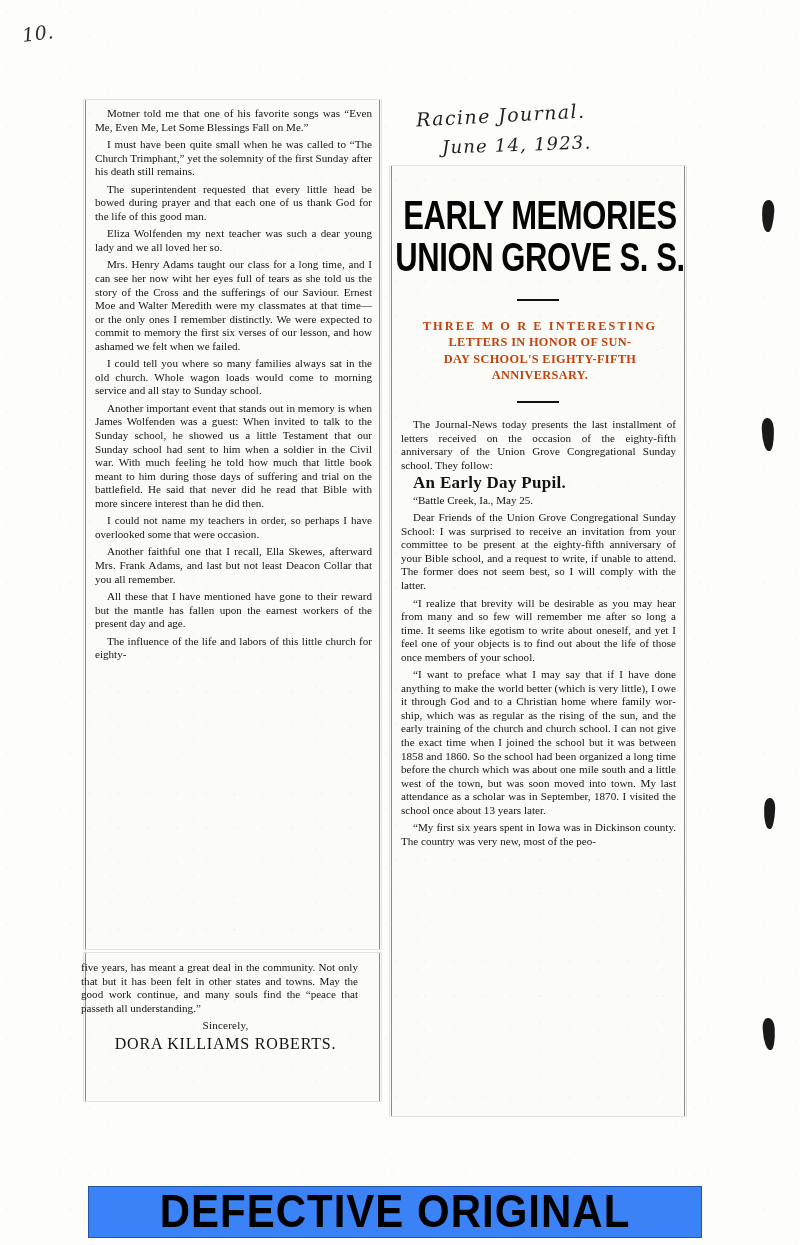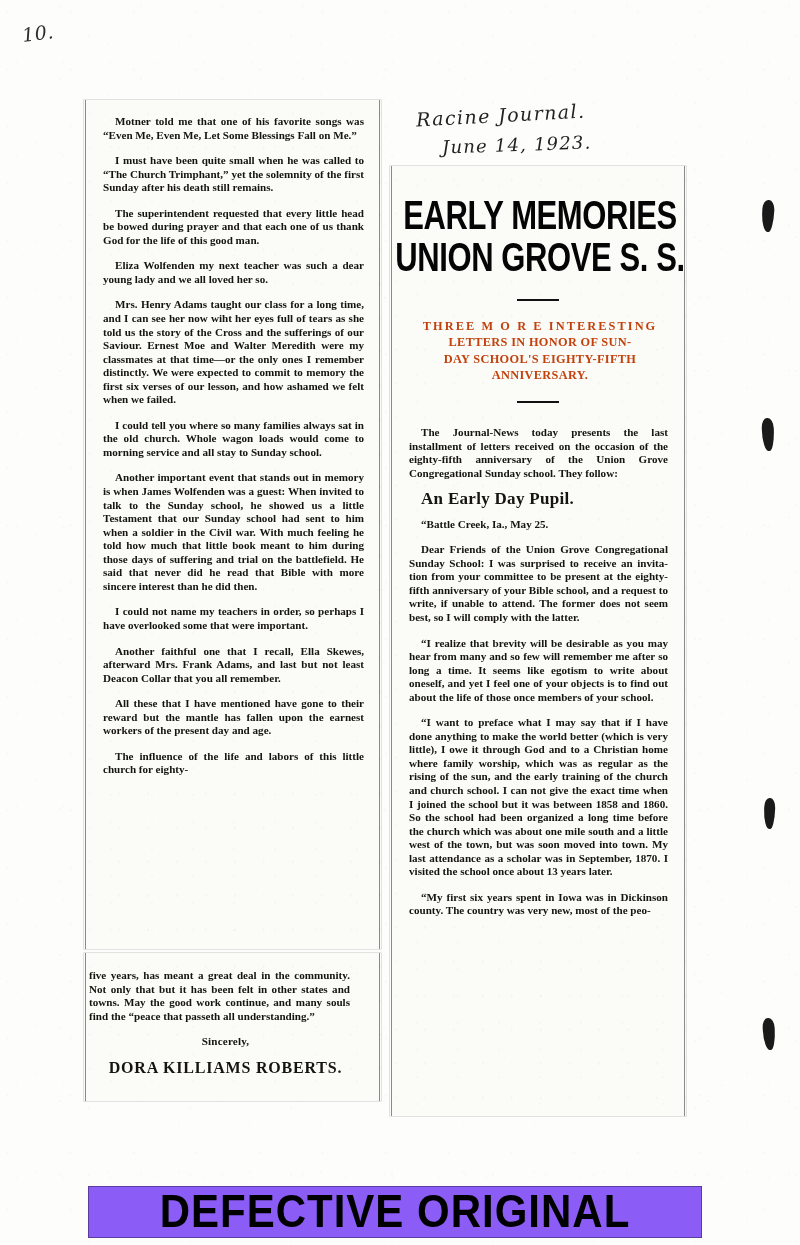--- a/index.html
+++ b/index.html
@@ -82,24 +82,23 @@
     position: absolute;
     font-family: "Liberation Serif", serif;
     font-size: 11.1px;
     line-height: 13.55px;
     color: #15140f;
     text-align: justify;
     text-justify: inter-word;
     -webkit-font-smoothing: none;
   }
   .col-body p {
-    margin: 12px;
+    margin: 4px;
     text-indent: 12px;
     hyphens: manual;
-    font-weight: bold;
   }
   .col-body p.noindent { text-indent: 0; }
 
   #left-text-top {
     left: 91px; top: 103px; width: 285px;
   }
   #left-text-bot {
     left: 77px; top: 957px; width: 285px;
   }
   #right-text {
@@ -206,21 +205,21 @@
   #smudge-3 { left: 764px; top: 798px; width: 11px; height: 31px; transform: rotate(2deg); }
   #smudge-4 { left: 763px; top: 1018px; width: 12px; height: 32px; transform: rotate(-3deg); }
 
   
   #stamp {
     position: absolute;
     left: 88px;
     top: 1186px;
     width: 612px;
     height: 50px;
-    background: #8b5cf6;
+    background: #3b82f6;
     border: 1px solid rgba(0,0,0,.35);
     display: flex;
     align-items: center;
     justify-content: center;
   }
   #stamp-text {
     font-family: "Liberation Sans", sans-serif;
     font-weight: bold;
     font-size: 42px;
     letter-spacing: 1px;
@@ -248,21 +247,21 @@
   </div>
 
   <div class="col-body" id="left-text-top">
     <p>Motner told me that one of his favorite songs was “Even Me, Even Me, Let Some Blessings Fall on Me.”</p>
     <p>I must have been quite small when he was called to “The Church Tri­mphant,” yet the solemnity of the first Sunday after his death still re­mains.</p>
     <p>The superintendent requested that every little head be bowed during prayer and that each one of us thank God for the life of this good man.</p>
     <p>Eliza Wolfenden my next teacher was such a dear young lady and we all loved her so.</p>
     <p>Mrs. Henry Adams taught our class for a long time, and I can see her now wiht her eyes full of tears as she told us the story of the Cross and the sufferings of our Saviour. Ernest Moe and Walter Meredith were my classmates at that time—or the only ones I remember distinct­ly. We were expected to commit to memory the first six verses of our lesson, and how ashamed we felt when we failed.</p>
     <p>I could tell you where so many families always sat in the old church. Whole wagon loads would come to morning service and all stay to Sun­day school.</p>
     <p>Another important event that stands out in memory is when James Wolfenden was a guest: When in­vited to talk to the Sunday school, he showed us a little Testament that our Sunday school had sent to him when a soldier in the Civil war. With much feeling he told how much that little book meant to him during those days of suffering and trial on the battlefield. He said that never did he read that Bible with more sincere interest than he did then.</p>
-    <p>I could not name my teachers in order, so perhaps I have overlooked some that were important.</p>
+    <p>I could not name my teachers in order, so perhaps I have overlooked some that were occasion.</p>
     <p>Another faithful one that I recall, Ella Skewes, afterward Mrs. Frank Adams, and last but not least Deacon Collar that you all remember.</p>
     <p>All these that I have mentioned have gone to their reward but the mantle has fallen upon the earnest workers of the present day and age.</p>
     <p>The influence of the life and la­bors of this little church for eighty-</p>
   </div>
 
   <div class="col-body" id="left-text-bot">
     <p class="noindent">five years, has meant a great deal in the community. Not only that but it has been felt in other states and towns. May the good work con­tinue, and many souls find the “peace that passeth all understanding.”</p>
     <p class="signoff-line">Sincerely,</p>
     <p class="signoff-name">DORA KILLIAMS ROBERTS.</p>
   </div>

